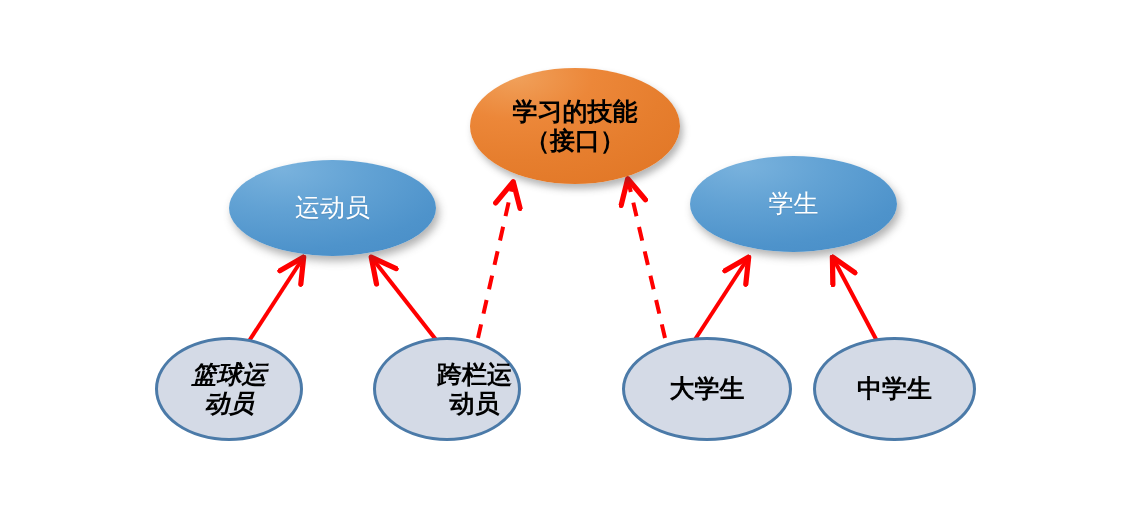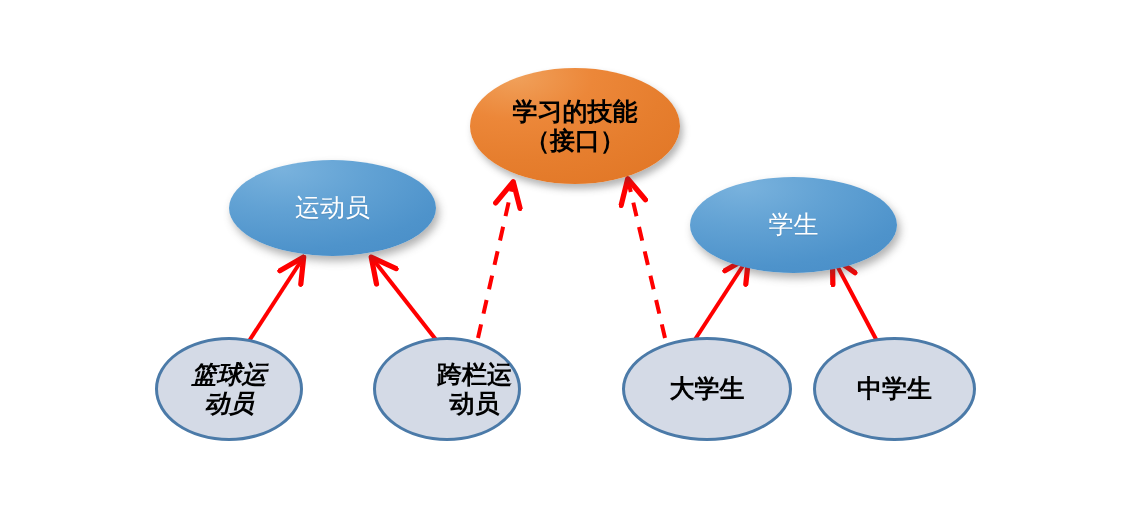--- a/index.html
+++ b/index.html
@@ -96,21 +96,21 @@
 
   <div class="node node-interface" style="left: 470px; top: 68px; width: 210px; height: 116px; text-align: center;">
     <span class="node-label">学习的技能
 （接口）</span>
   </div>
 
   <div class="node node-parent" style="left: 229px; top: 160px; width: 207px; height: 96px;">
     <span class="node-label">运动员</span>
   </div>
 
-  <div class="node node-parent" style="left: 690px; top: 177px; width: 207px; height: 96px;">
+  <div class="node node-parent" style="left: 690px; top: 156px; width: 207px; height: 96px;">
     <span class="node-label">学生</span>
   </div>
 
   <div class="node node-child" style="left: 155px; top: 337px; width: 148px; height: 104px; font-style: italic;">
     <span class="node-label">篮球运
 动员</span>
   </div>
 
   <div class="node node-child" style="left: 373px; top: 337px; width: 148px; height: 104px; justify-content: flex-end;">
     <span class="node-label">跨栏运

